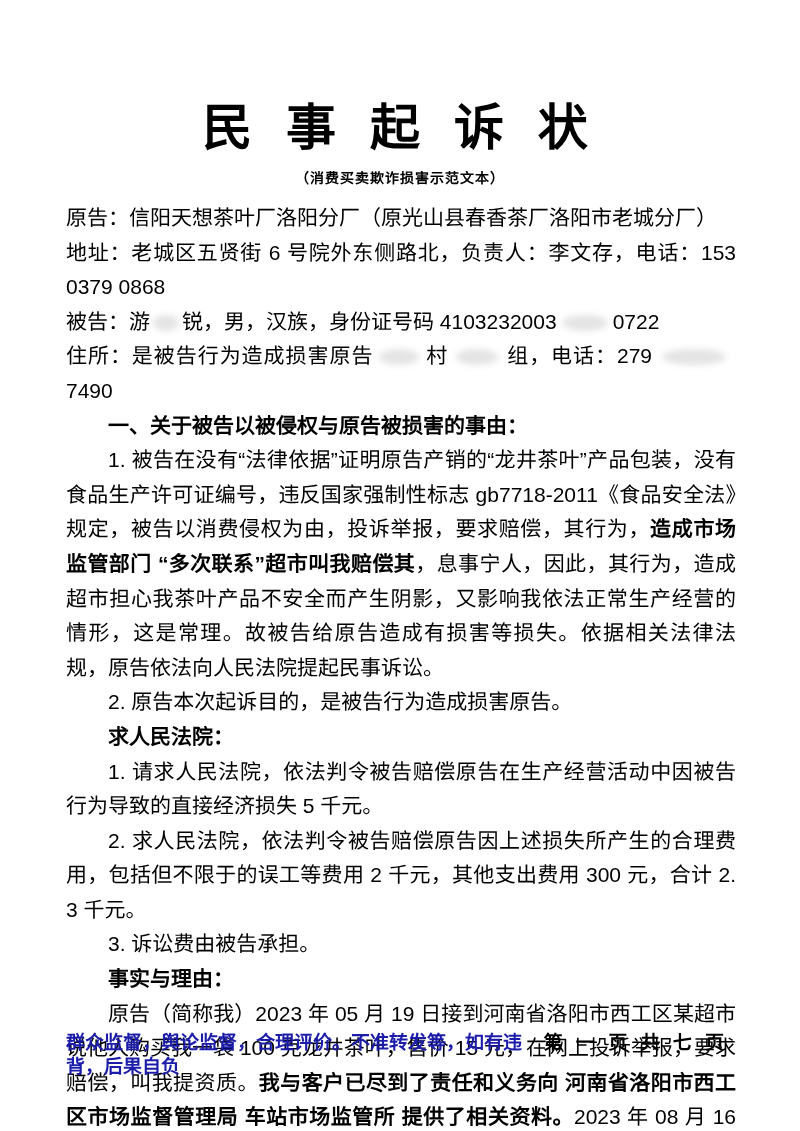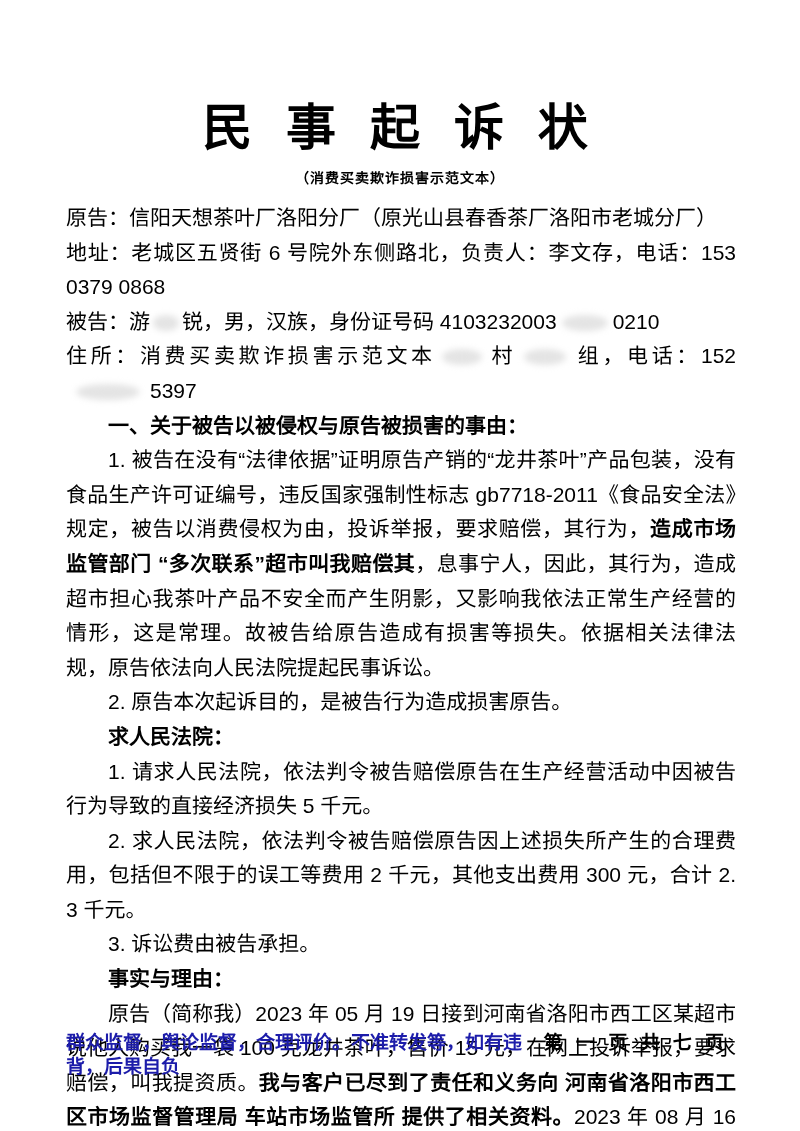--- a/index.html
+++ b/index.html
@@ -92,23 +92,23 @@
 
   <h1 class="doc-title">民 事 起 诉 状</h1>
   <div class="doc-subtitle">（消费买卖欺诈损害示范文本）</div>
 
   <div class="content">
 
     <p>原告：信阳天想茶叶厂洛阳分厂（原光山县春香茶厂洛阳市老城分厂）</p>
 
     <p>地址：老城区五贤街 6 号院外东侧路北，负责人：李文存，电话：153 0379 0868</p>
 
-    <p><span>被告：游</span><span class="redact r1"></span><span>锐，男，汉族，身份证号码 4103232003</span><span class="redact r2"></span><span>0210</span></p>
+    <p><span>被告：游</span><span class="redact r1"></span><span>锐，男，汉族，身份证号码 4103232003</span><span class="redact r2"></span><span>0722</span></p>
 
-    <p><span>住所：消费买卖欺诈损害示范文本</span><span class="redact r3"></span><span>村</span><span class="redact r4"></span><span>组，电话：152</span><span class="redact r5"></span><span>5397</span></p>
+    <p><span>住所：是被告行为造成损害原告</span><span class="redact r3"></span><span>村</span><span class="redact r4"></span><span>组，电话：279</span><span class="redact r5"></span><span>7490</span></p>
 
     <p class="indent b">一、关于被告以被侵权与原告被损害的事由：</p>
 
     <p class="indent"><span>1. 被告在没有“法律依据”证明原告产销的“龙井茶叶”产品包装，没有食品生产许可证编号，违反国家强制性标志 gb7718-2011《食品安全法》规定，被告以消费侵权为由，投诉举报，要求赔偿，其行为，</span><span class="b">造成市场监管部门 “多次联系”超市叫我赔偿其</span><span>，息事宁人，因此，其行为，造成超市担心我茶叶产品不安全而产生阴影，又影响我依法正常生产经营的情形，这是常理。故被告给原告造成有损害等损失。依据相关法律法规，原告依法向人民法院提起民事诉讼。</span></p>
 
     <p class="indent">2. 原告本次起诉目的，是被告行为造成损害原告。</p>
 
     <p class="indent b">求人民法院：</p>
 
     <p class="indent">1. 请求人民法院，依法判令被告赔偿原告在生产经营活动中因被告行为导致的直接经济损失 5 千元。</p>

